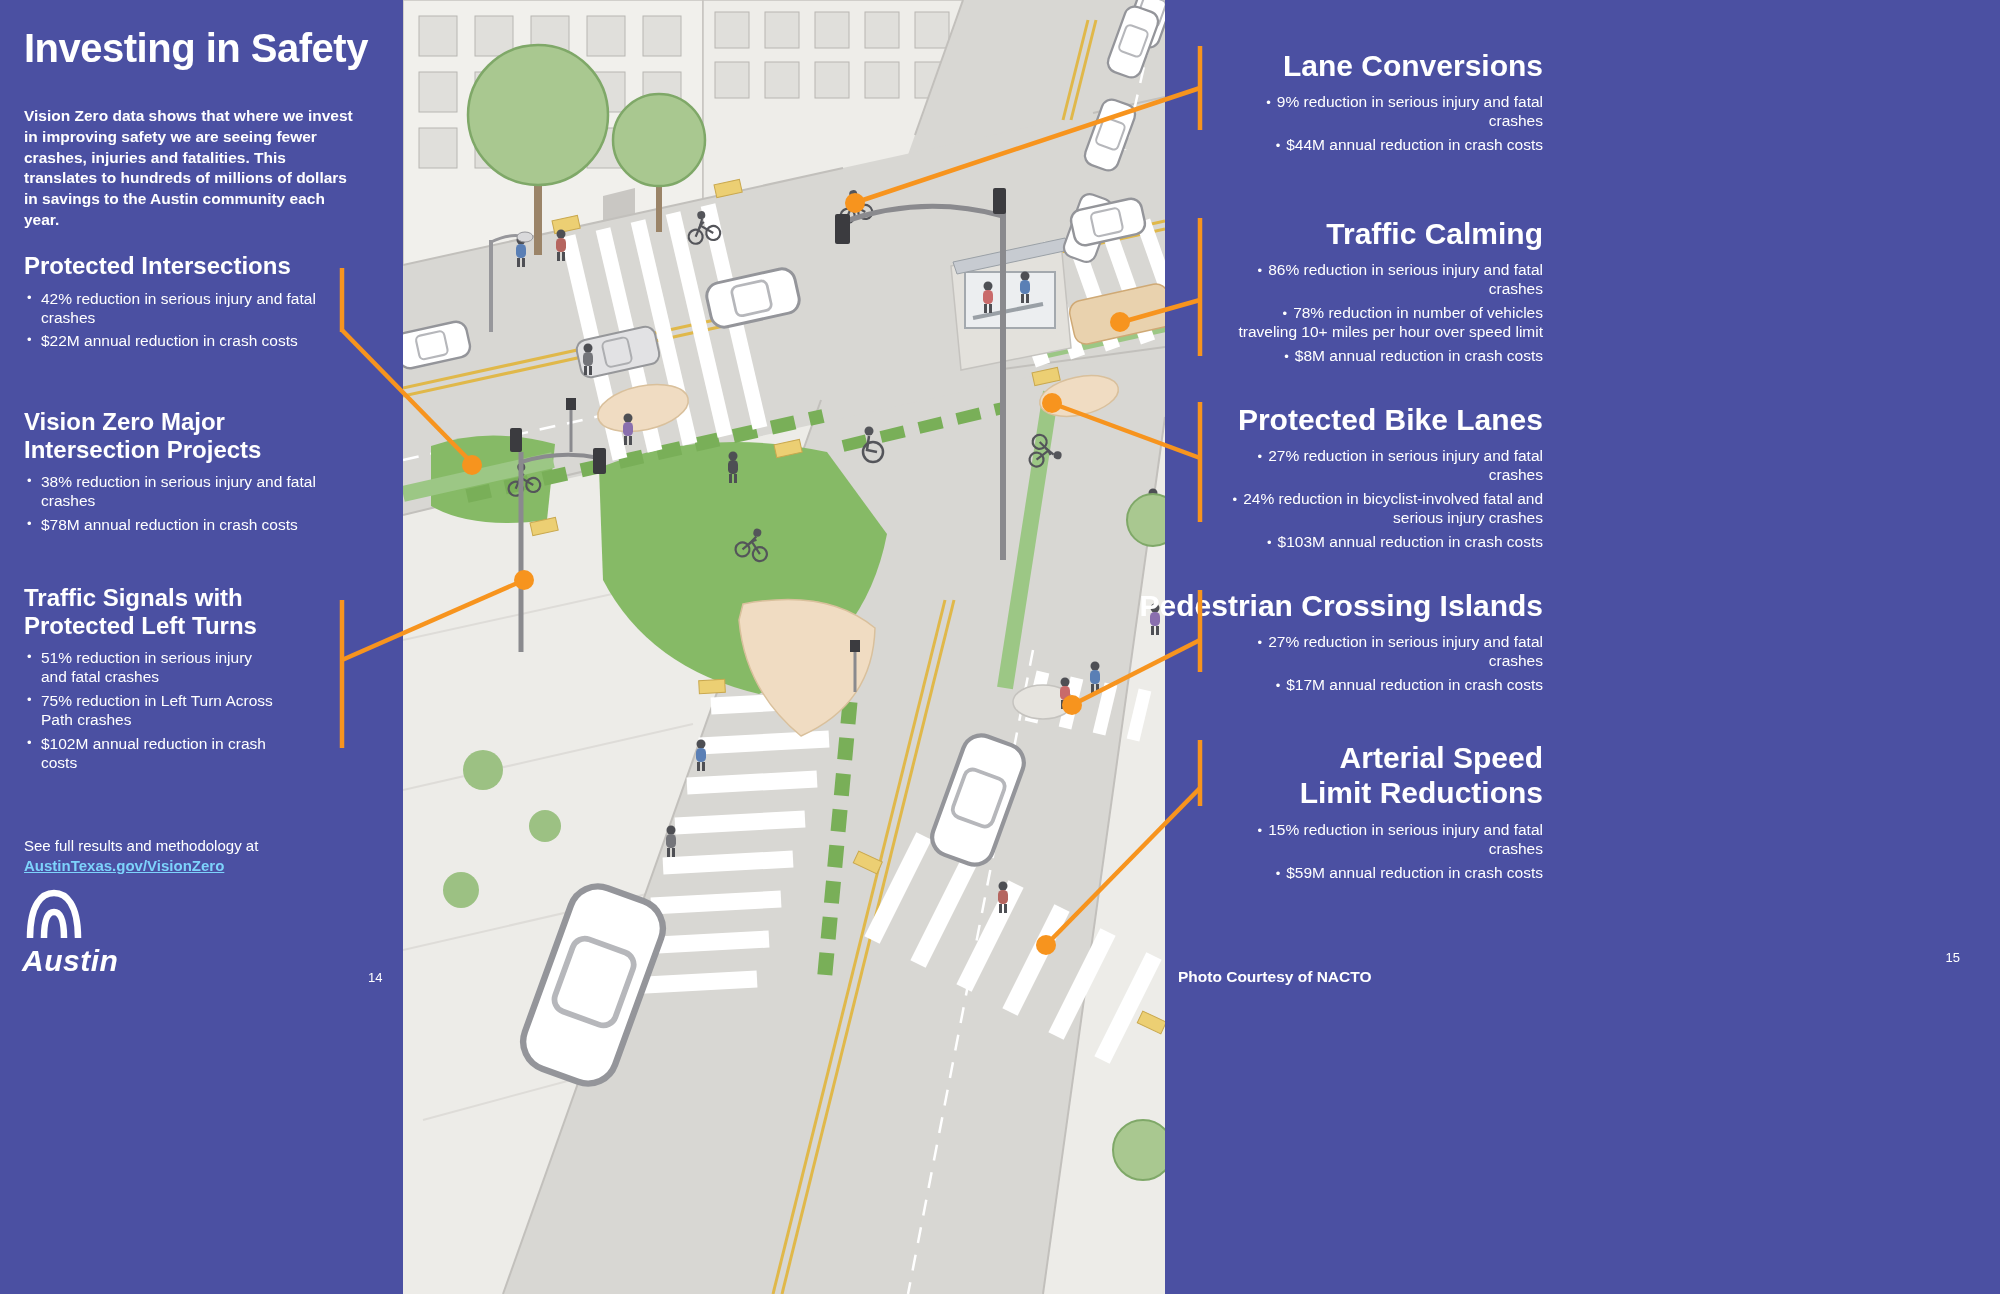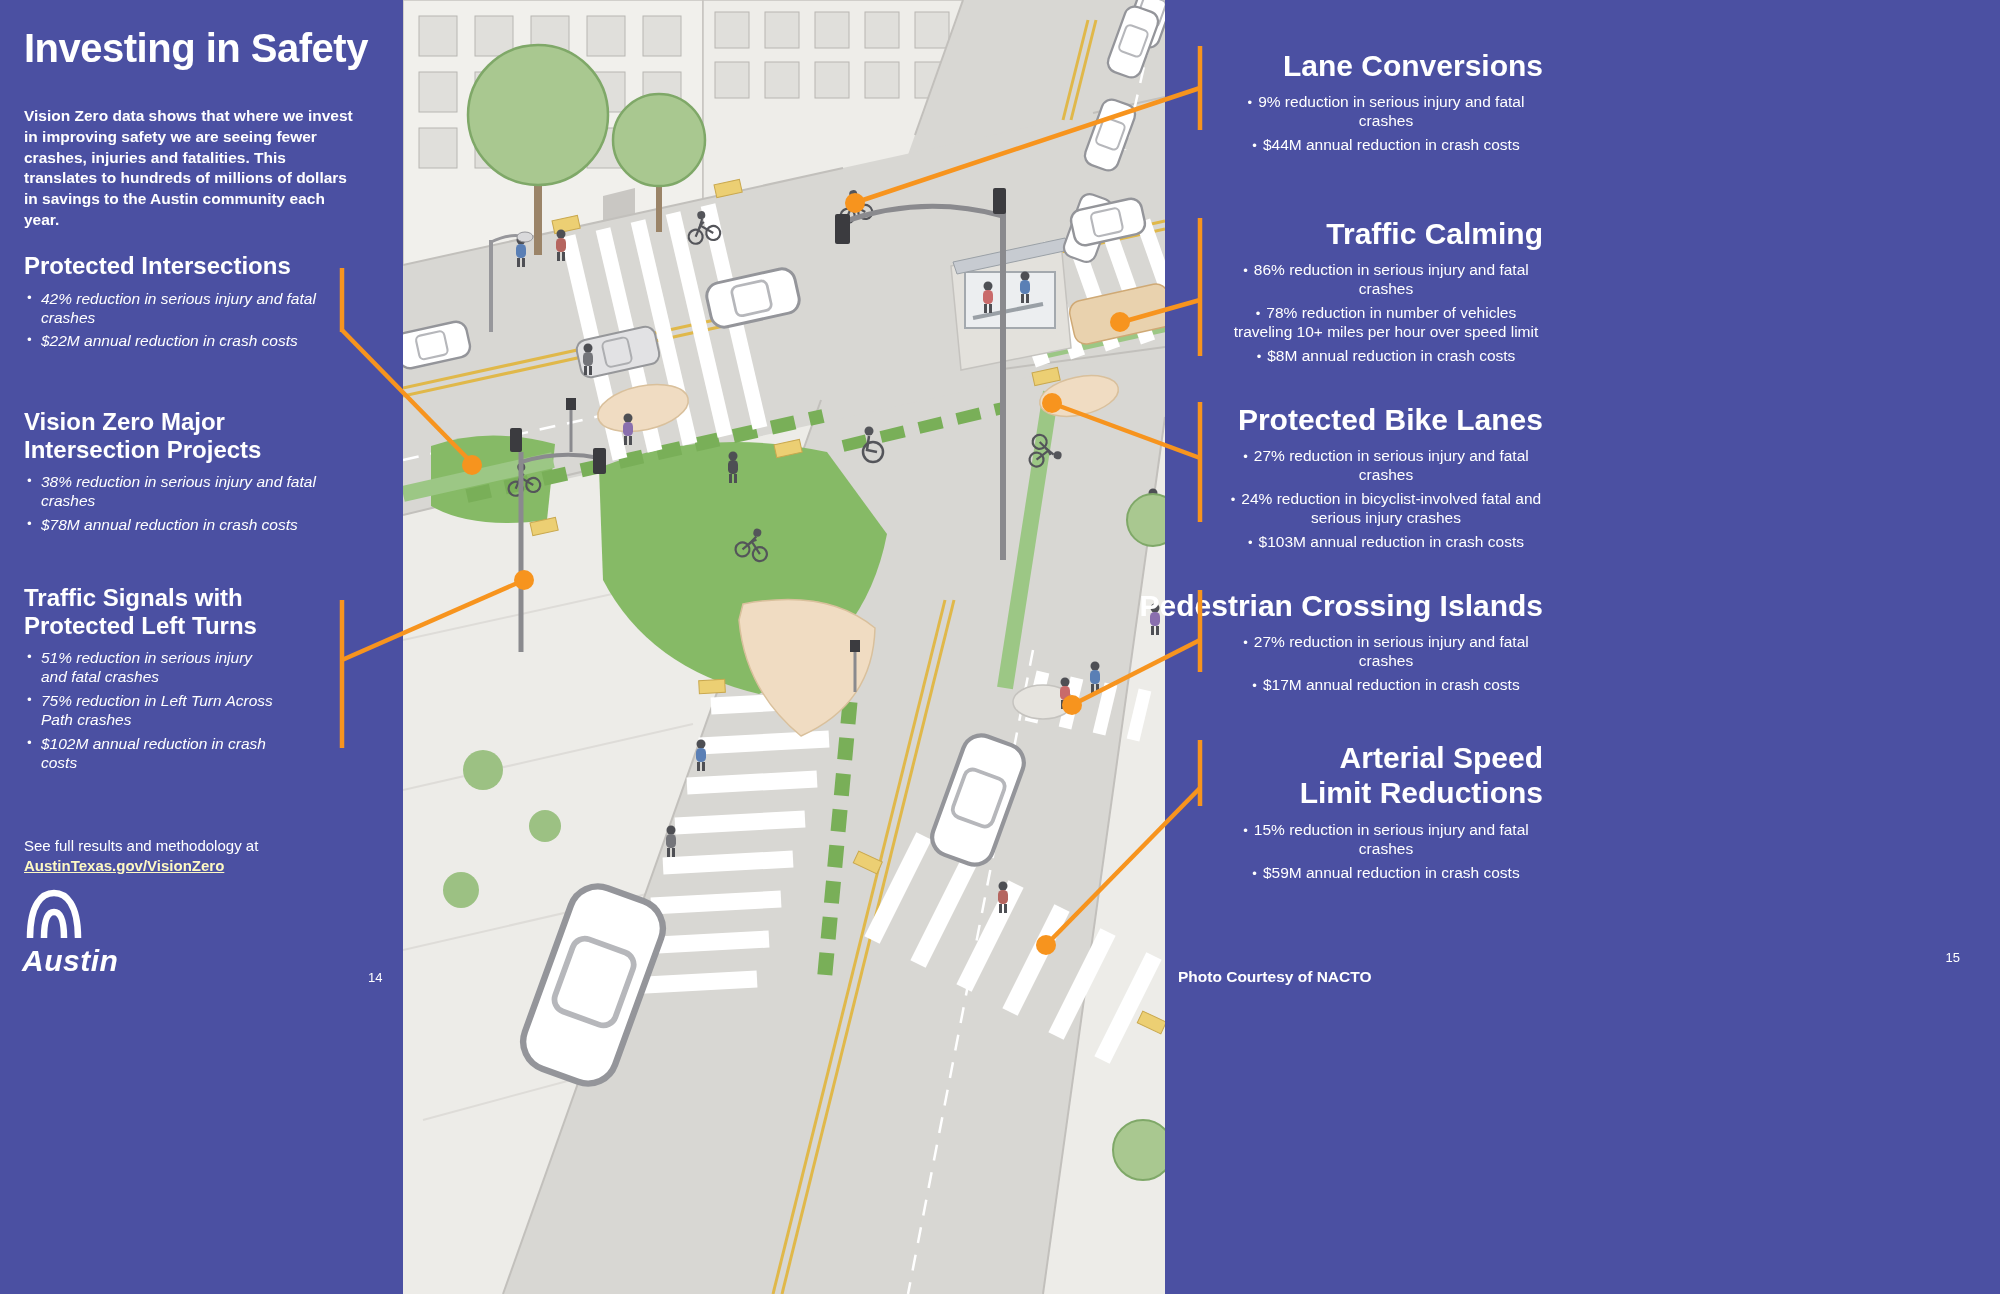--- a/index.html
+++ b/index.html
@@ -11,34 +11,34 @@
   .illus-wrap svg { display:block; width:762px; height:1294px; }
 
   .left-panel { position:absolute; left:0; top:0; width:403px; height:100%; z-index:3; }
   .right-panel { position:absolute; left:1165px; top:0; width:835px; height:100%; z-index:3; }
 
   h1.title { position:absolute; left:24px; top:26px; font-size:40px; font-weight:700; letter-spacing:-0.5px; }
   .intro { position:absolute; left:24px; top:86px; width:338px; font-size:15.5px; font-weight:700; line-height:1.34;margin-top:20px; }
 
   .ls { position:absolute; left:24px; width:318px; }
   .ls h2 { font-size:24px; font-weight:700; line-height:1.15; margin-bottom:10px; }
-  .ls ul { list-style:none;font-style:italic; }
+  .ls ul { list-style:none; }
   .ls li { position:relative; font-size:15.5px; line-height:1.22; padding-left:17px; margin-bottom:5px; }
   .ls li::before { content:"•"; position:absolute; left:3px; top:0; font-size:13px; }
   .ls.narrow li { max-width:252px; }
 
   .rs { position:absolute; right:457px; width:336px; text-align:right; }
   .rs h2 { font-size:30px; font-weight:700; line-height:1.18; margin-bottom:10px; white-space:nowrap; direction:rtl; }
   .rs h2.wrap { white-space:normal; direction:ltr; max-width:272px; margin-left:auto; }
   .rs ul { list-style:none; width:314px; margin-left:auto; }
-  .rs li { font-size:15.5px; line-height:1.22; margin-bottom:5px;text-align:center; }
+  .rs li { font-size:15.5px; line-height:1.22; margin-bottom:5px; }
   .rs li::before { content:"•"; font-size:13px; margin-right:6px; }
 
   .methodology { position:absolute; left:24px; top:836px; font-size:15px; line-height:1.3; }
-  .methodology a { color:#fef9c3; text-decoration:underline; font-weight:700; }
+  .methodology a { color:#7dd3fc; text-decoration:underline; font-weight:700; }
 
   .logo { position:absolute; left:22px; top:888px; }
   .logo .wordmark { font-size:30px; font-weight:700; letter-spacing:0.5px; margin-top:2px;font-style:italic; }
 
   .pn-left { position:absolute; left:368px; top:970px; font-size:13px; }
   .pn-right { position:absolute; right:40px; top:950px; font-size:13px; }
   .credit { position:absolute; left:13px; top:968px; font-size:15.5px; font-weight:700; }
 
   .leader-overlay { position:absolute; left:0; top:0; width:2000px; height:1294px; z-index:5; pointer-events:none; }
 </style>

